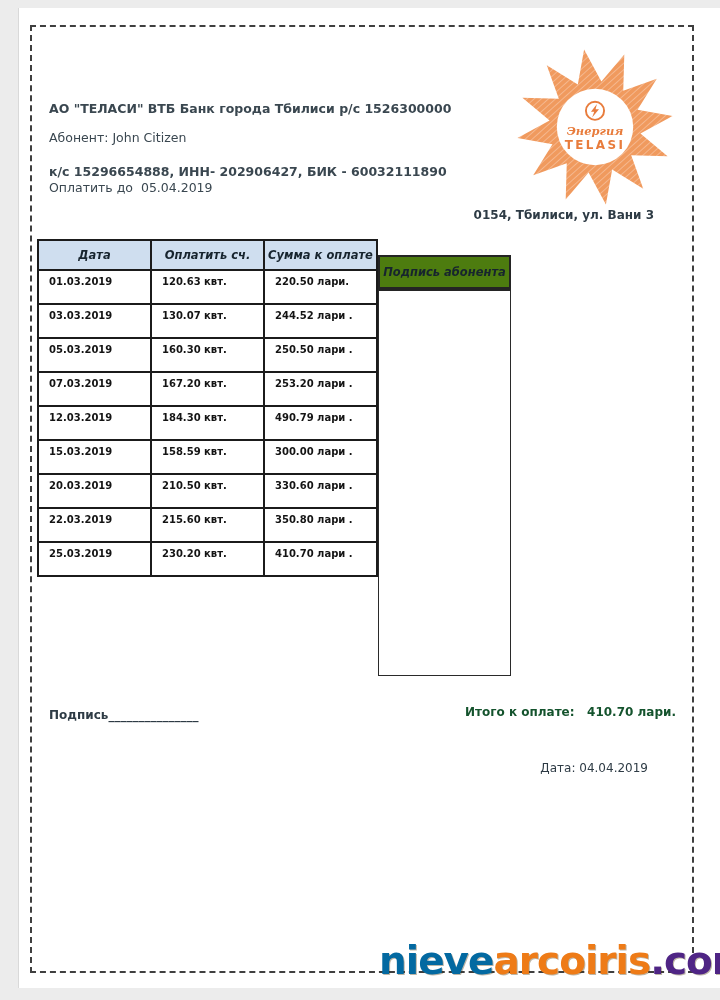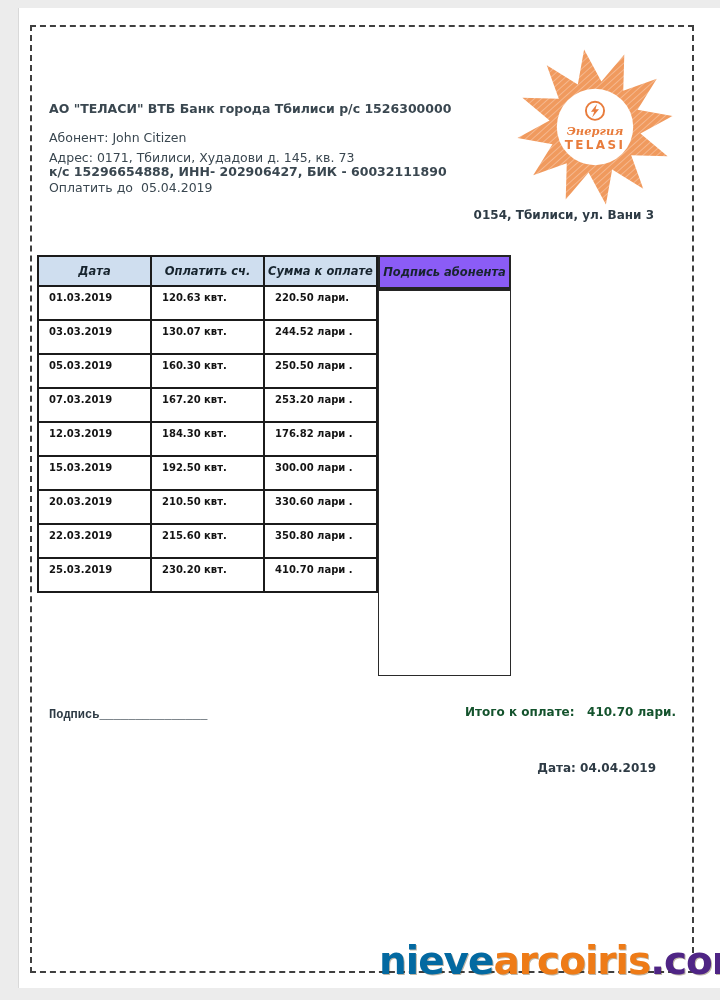--- a/index.html
+++ b/index.html
@@ -15,42 +15,42 @@
           color:#3a4750; line-height:21px; }
   .subscriber-block { position:absolute; left:30px; top:120px; font-size:12.5px;
           color:#3a4750; line-height:20px; }
   .pay-by { position:absolute; left:30px; top:172px; font-size:12.5px; color:#3a4750; }
 
   .logo-wrap { position:absolute; left:490px; top:33px; width:172px; height:172px; }
   .company-address { position:absolute; top:200px; right:66px; font-size:12px; font-weight:bold;
           color:#2e3b45; }
 
   
-  .billing-table { position:absolute; left:18px; top:247px; border-collapse:collapse;
+  .billing-table { position:absolute; left:18px; top:231px; border-collapse:collapse;
           table-layout:fixed; }
   .billing-table th, .billing-table td { border:2px solid #1b1b1b; vertical-align:top; }
   .billing-table th { width:113px; height:30px; background:#cfdeef; font-size:11.5px;
           font-style:italic; font-weight:bold; color:#17242e; text-align:center;
           vertical-align:middle; }
   .billing-table td { height:34px; font-size:10px; font-weight:bold; color:#141414;
           padding:5px 8px 0 10px; white-space:nowrap; }
 
   
   .sig-col { position:absolute; left:359px; top:247px; width:133px; }
-  .sig-col .sig-head { height:34px; background:#8b5cf6; border:2px solid #242424;
+  .sig-col .sig-head { height:34px; background:#4d7c0f; border:2px solid #242424;
           font-size:11.5px; font-style:italic; font-weight:bold; color:#17242e;
           display:flex; align-items:center; justify-content:center; }
   .sig-col .sig-body { height:387px; border:1px solid #2a2a2a; border-top:2px solid #242424;
           background:#ffffff; }
 
   .signature-line { position:absolute; left:30px; top:700px; font-size:12px; font-weight:bold;
-          color:#2e3b45;font-family:Liberation Mono, monospace; }
+          color:#2e3b45; }
   .total-due { position:absolute; top:697px; right:44px; font-size:12px; font-weight:bold;
           color:#14532d; }
-  .invoice-date { position:absolute; top:753px; right:64px; font-size:12px; font-weight:bold;
+  .invoice-date { position:absolute; top:753px; right:72px; font-size:12px; font-weight:normal;
           color:#2e3b45; }
 
   .watermark { position:absolute; left:360px; top:930px; font-size:39px; font-weight:bold;
           letter-spacing:-1px; z-index:5; text-shadow:1px 1px 0 rgba(70,45,0,.35); }
   .wm-yellow { color:#0369a1; }
   .wm-orange { color:#ee7b17; }
   .wm-purple { color:#4f2585; }
 </style>
 </head>
 <body>
@@ -58,21 +58,20 @@
 <div class="page">
   <div class="dashed-frame"></div>
 
   <div class="bank-details pre">
     <div>АО "ТЕЛАСИ" ВТБ Банк города Тбилиси р/с 1526300000</div>
     <div>к/с 15296654888, ИНН- 202906427, БИК - 60032111890</div>
   </div>
 
   <div class="subscriber-block">
     <div>Абонент: John Citizen</div>
-    <div>Адрес: 0171, Тбилиси, Худадови д. 145, кв. 73</div>
   </div>
 
   <div class="pay-by pre">Оплатить до  05.04.2019</div>
 
   <div class="logo-wrap">
     <svg viewBox="-90 -90 180 180" width="172" height="172">
       <defs>
         <pattern id="hatch" width="5" height="5" patternUnits="userSpaceOnUse" patternTransform="rotate(40)">
           <rect width="5" height="5" fill="#f09a5e"></rect>
           <line x1="0" y1="0" x2="0" y2="5" stroke="#ffffff" stroke-width="1.6" opacity="0.38"></line>
@@ -114,25 +113,25 @@
           <td>250.50  лари .</td>
         </tr>
       <tr>
           <td>07.03.2019</td>
           <td>167.20 квт.</td>
           <td>253.20  лари .</td>
         </tr>
       <tr>
           <td>12.03.2019</td>
           <td>184.30 квт.</td>
-          <td>176.82  лари .</td>
+          <td>490.79  лари .</td>
         </tr>
       <tr>
           <td>15.03.2019</td>
-          <td>192.50 квт.</td>
+          <td>158.59 квт.</td>
           <td>300.00  лари .</td>
         </tr>
       <tr>
           <td>20.03.2019</td>
           <td>210.50 квт.</td>
           <td>330.60  лари .</td>
         </tr>
       <tr>
           <td>22.03.2019</td>
           <td>215.60 квт.</td>

